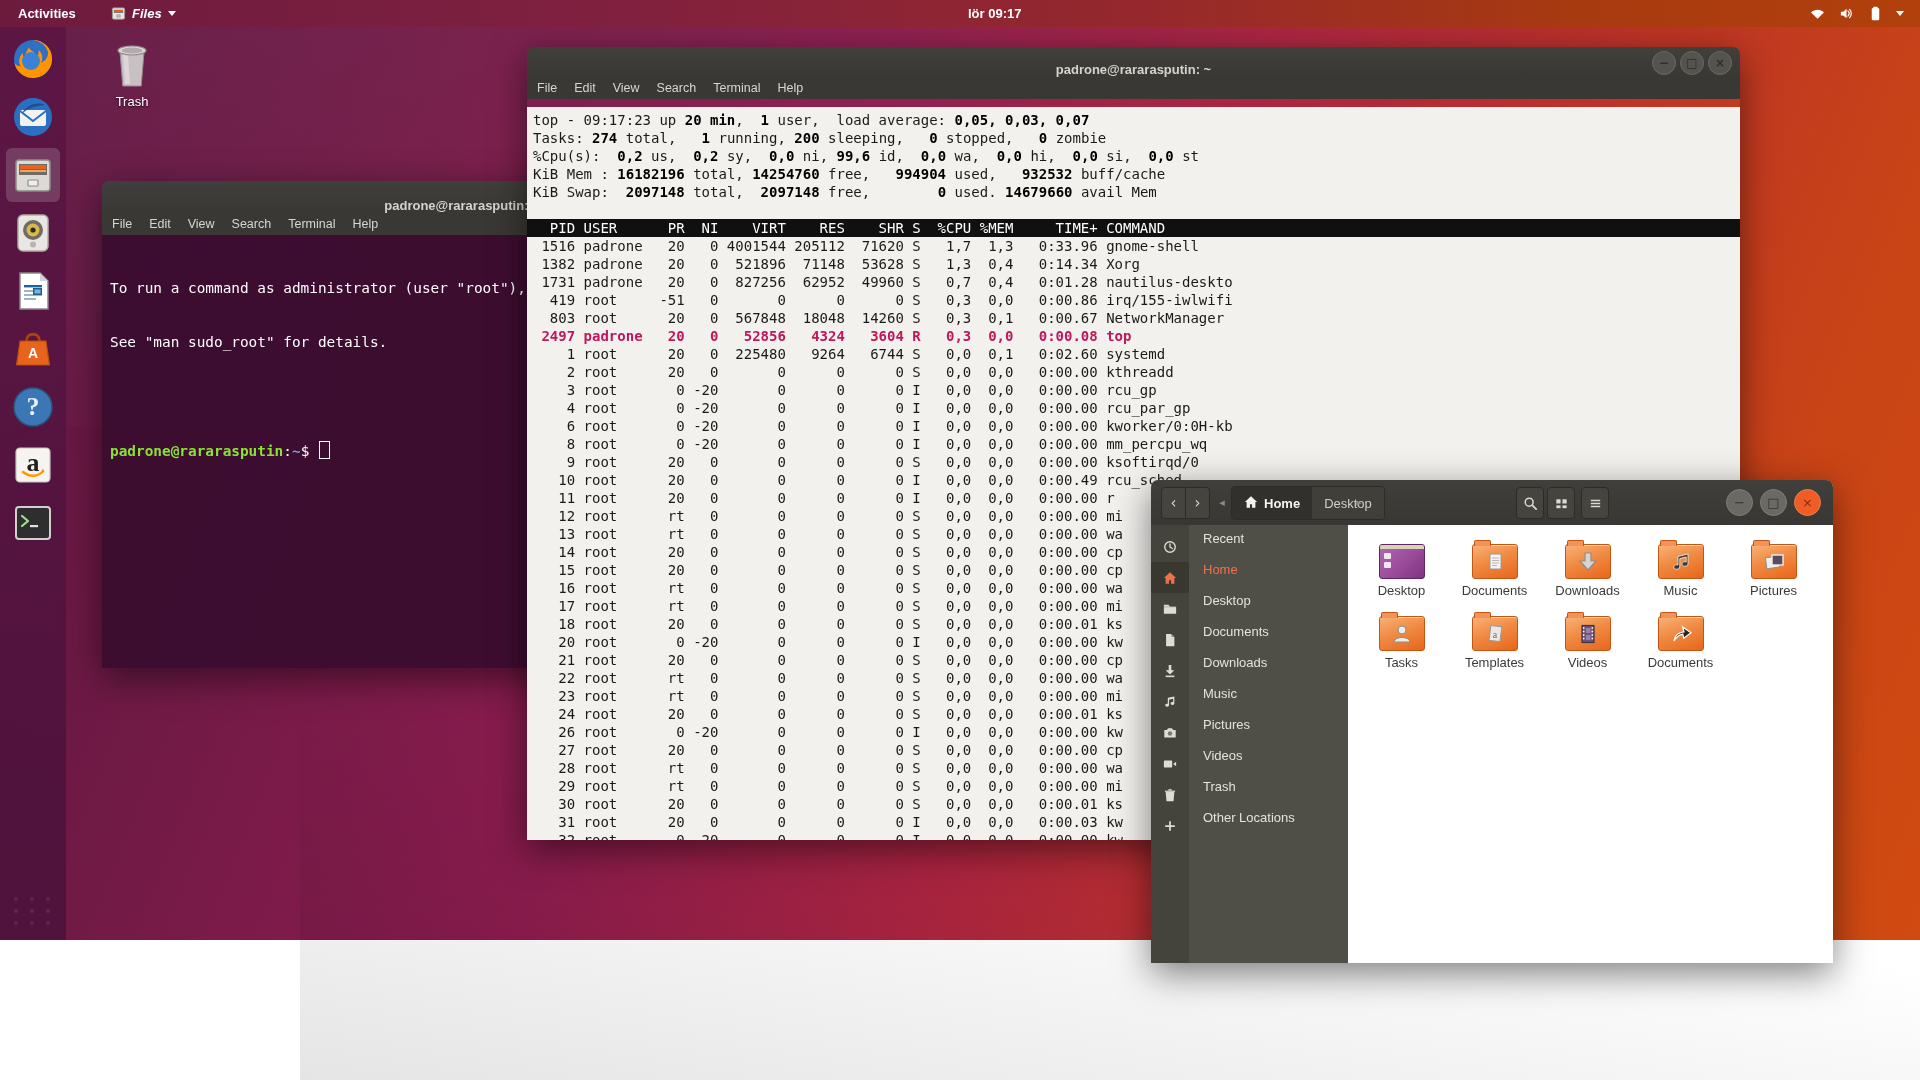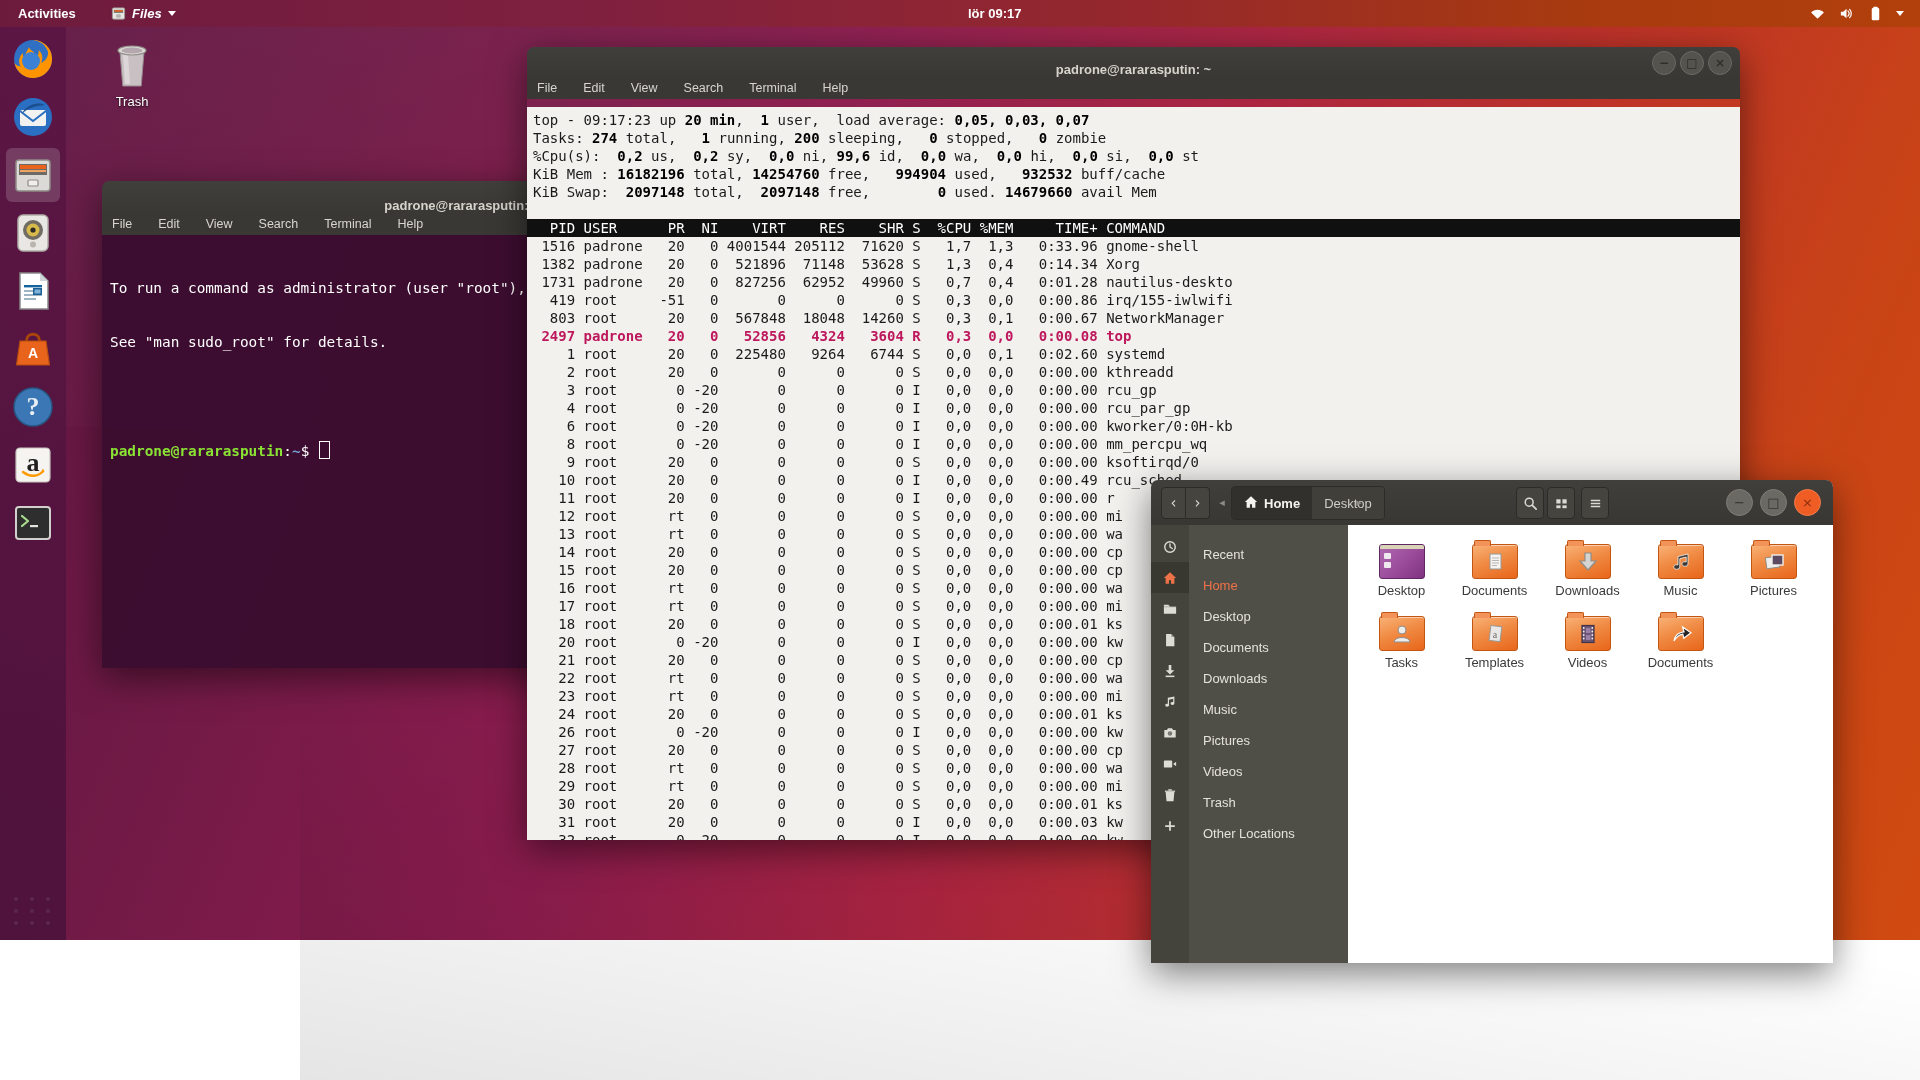--- a/index.html
+++ b/index.html
@@ -31,21 +31,21 @@
     display:grid;grid-template-columns:repeat(3,1fr);gap:8px 9px;align-content:center;justify-items:center;}
   #appgrid i{width:4px;height:4px;border-radius:50%;background:#f2f0ef;display:block;}
   
   #trash-desktop{position:absolute;left:104px;top:42px;width:56px;z-index:5;text-align:center;}
   #trash-desktop svg{width:40px;height:48px;}
   #trash-desktop .lbl{color:#fff;font-size:13px;margin-top:0px;text-shadow:0 1px 2px rgba(0,0,0,.8);}
   
   .window{position:absolute;border-radius:8px 8px 0 0;box-shadow:0 10px 36px rgba(0,0,0,.5);}
   .titlebar{position:relative;background:linear-gradient(#403f3b,#393834);height:30px;border-radius:7px 7px 0 0;
     display:flex;align-items:flex-end;justify-content:center;color:#d6d3cc;font-size:13px;font-weight:bold;}
-  .term-menubar{height:22px;background:#393834;display:flex;align-items:center;gap:26px;
+  .term-menubar{height:22px;background:#393834;display:flex;align-items:center;gap:17px;
     padding-left:10px;color:#d8d5cf;font-size:12.5px;}
   .term-menubar span{cursor:default;}
   .win-circles{position:absolute;right:8px;top:4px;display:flex;gap:4px;}
   .wcirc{width:22px;height:22px;border-radius:50%;background:#55534e;border:1px solid #6b6963;
     color:#2e2d29;display:flex;align-items:center;justify-content:center;font-size:12px;line-height:1;
     font-family:"DejaVu Sans",sans-serif;}
   
   #term-top{left:527px;top:47px;width:1213px;height:793px;z-index:20;}
   #term-top .body{position:absolute;left:0;right:0;top:52px;bottom:0;background:#f2f1ee;overflow:hidden;
     font-family:"DejaVu Sans Mono","Liberation Mono",monospace;font-size:14px;line-height:18px;
@@ -81,21 +81,21 @@
   .hdr-btn{position:absolute;top:7px;width:26px;height:30px;background:#45443f;border:1px solid #2c2b27;
     border-radius:4px;display:flex;align-items:center;justify-content:center;}
   .hdr-btn svg{width:15px;height:15px;}
   #btn-search{left:365px;} #btn-view{left:396px;} #btn-menu{left:430px;}
   #files-controls{position:absolute;right:12px;top:9px;display:flex;gap:7px;}
   .fcirc{width:25px;height:25px;border-radius:50%;background:#6b6963;border:1px solid #807e77;color:#33322e;
     display:flex;align-items:center;justify-content:center;font-size:13px;font-family:"DejaVu Sans",sans-serif;}
   .fcirc.close{background:#ef5d24;border-color:#f37d4c;color:#8a2f0d;}
   #files-sidebar{position:absolute;left:0;top:45px;bottom:0;width:197px;background:#504f47;}
   #sb-strip{position:absolute;left:0;top:0;bottom:0;width:38px;background:#44433c;}
-  .sb-row{position:relative;height:31px;display:flex;align-items:flex-end;cursor:default;}
+  .sb-row{position:relative;height:31px;display:flex;align-items:flex-start;cursor:default;}
   .sb-row .sb-ic{width:38px;height:31px;flex:none;display:flex;align-items:center;justify-content:center;z-index:1;}
   .sb-row .sb-ic svg{width:14px;height:14px;}
   .sb-row .sb-lbl{font-size:13px;color:#e3e2db;margin-left:14px;white-space:nowrap;}
   .sb-row.active .sb-ic{background:#393830;}
   .sb-row.active .sb-lbl{color:#ee7248;}
   .sb-row.sep{margin-top:0;}
   #files-content{position:absolute;left:197px;top:45px;right:0;bottom:0;background:#ffffff;}
   #files-grid{position:absolute;left:7px;top:10px;display:grid;grid-template-columns:repeat(5,93px);grid-auto-rows:72px;}
   .grid-item{display:flex;flex-direction:column;align-items:center;justify-content:flex-start;padding-top:4px;}
   .gi-icon{height:40px;display:flex;align-items:flex-end;justify-content:center;position:relative;}

